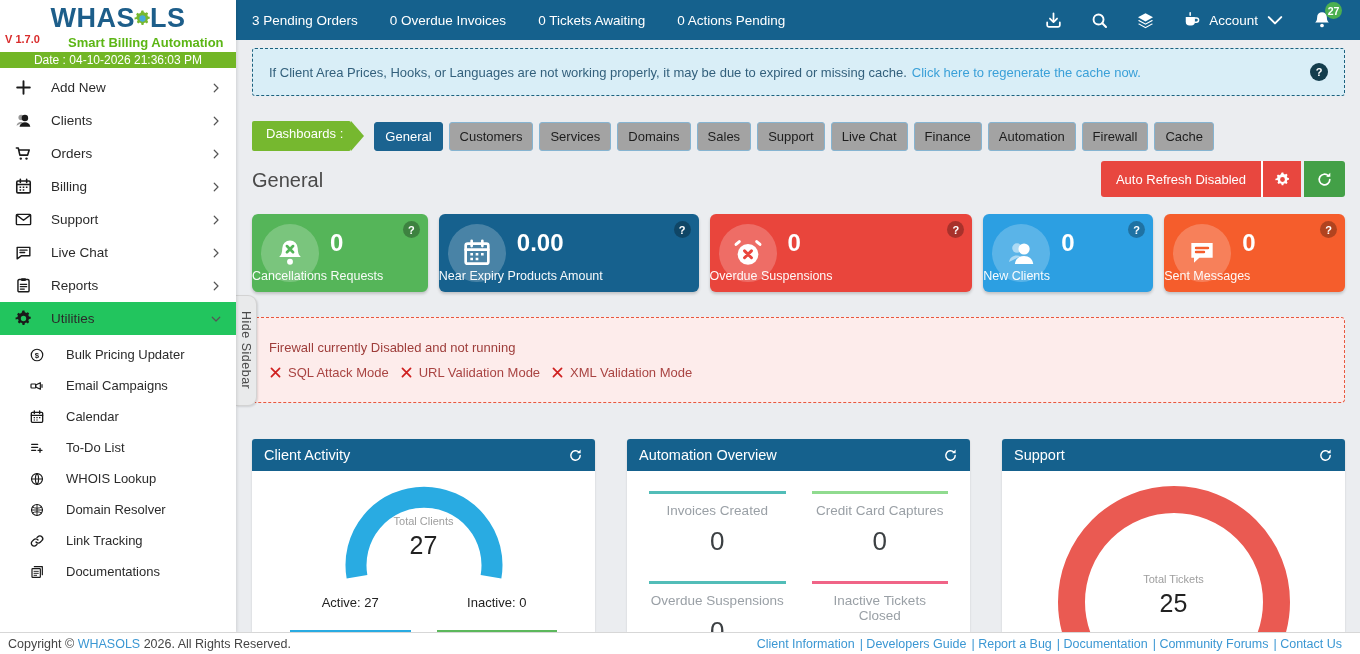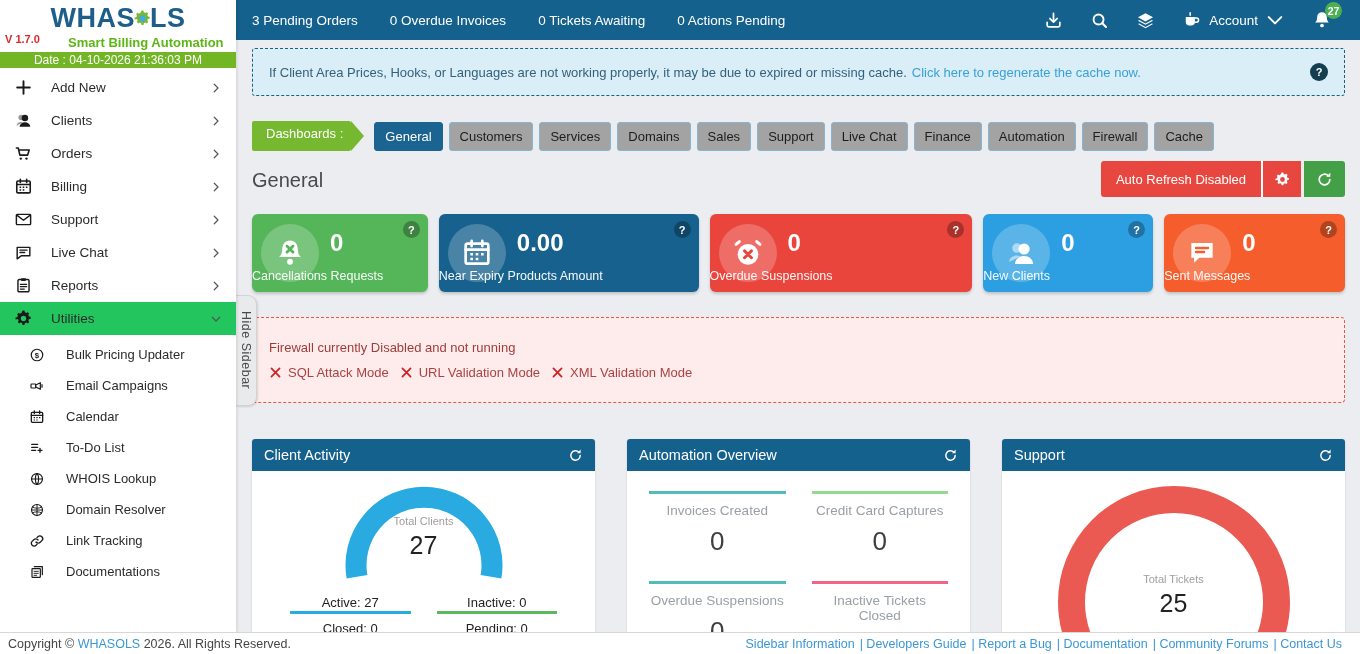--- a/index.html
+++ b/index.html
@@ -93,21 +93,21 @@
   .phead{flex:0 0 32px;background:#15618d;color:#fff;display:flex;align-items:center;justify-content:space-between;padding:0 12px;font-size:14.5px}
   .refresh{display:inline-flex;cursor:pointer}
   .refresh svg{width:15px;height:15px}
   .pbody{flex:1;position:relative;overflow:hidden}
 
   .gauge{position:relative;width:200px;margin:6px auto 0;height:112px}
   .gtext{position:absolute;left:0;right:0;top:38px;text-align:center}
   .glabel{font-size:11px;color:#9e9e9e}
   .gval{font-size:25px;color:#222;margin-top:4px}
   .cstats{display:grid;grid-template-columns:1fr 1fr;column-gap:26px;row-gap:7px;padding:6px 38px 0}
-  .cstat{text-align:center;font-size:13px;color:#222;padding-bottom:1px;border-bottom:3px solid var(--u)}
+  .cstat{text-align:center;font-size:13px;color:#222;padding-bottom:20px;border-bottom:3px solid var(--u)}
   .clist{margin-top:12px;border-top:1px solid #e3e3e3;position:relative}
 
   .metrics{display:grid;grid-template-columns:1fr 1fr;column-gap:26px;row-gap:24px;padding:20px 22px 0}
   .metric{border-top:3px solid var(--t);text-align:center;padding-top:9px}
   .mlabel{font-size:13.5px;color:#9aa0a6}
   .mval{font-size:26px;color:#3c4043;margin-top:8px}
 
   .donut{width:232px;height:232px;border:27px solid #ea5a52;border-radius:50%;margin:15px auto 0;position:relative}
   .dtext{position:absolute;left:0;right:0;top:60px;text-align:center}
 
@@ -636,21 +636,21 @@
       </div>
 
     </div>
   </div>
 
   <footer class="footer">
     <div class="fleft">
       <span>Copyright © </span><a class="fbrand">WHASOLS</a><span> 2026. All Rights Reserved.</span>
     </div>
     <div class="fright">
-      <a class="flink">Sidebar Information</a>
+      <a class="flink">Client Information</a>
       <a class="flink">Developers Guide</a>
       <a class="flink">Report a Bug</a>
       <a class="flink">Documentation</a>
       <a class="flink">Community Forums</a>
       <a class="flink">Contact Us</a>
     </div>
   </footer>
 
 </div>
 

